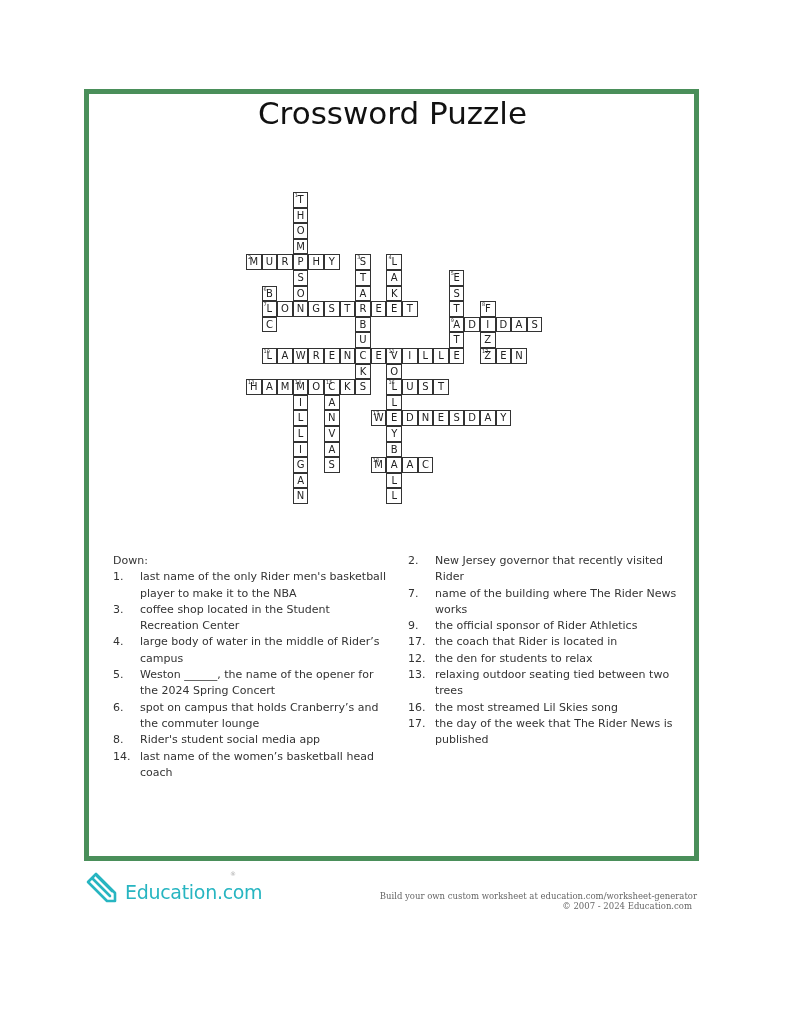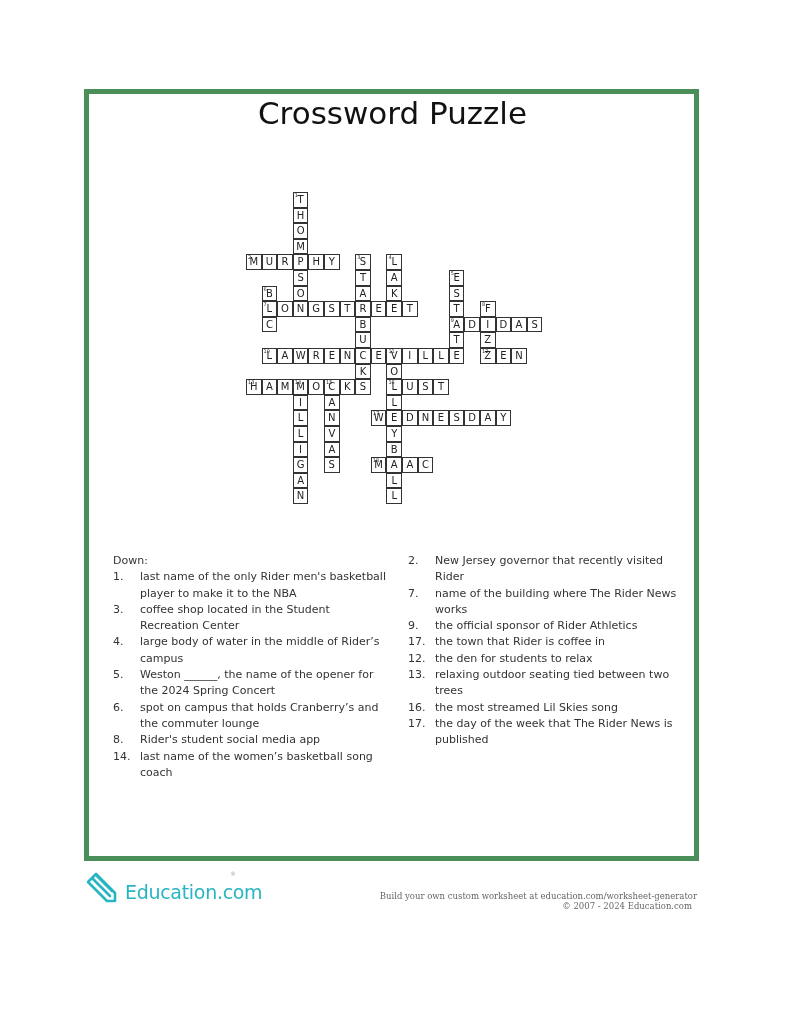--- a/index.html
+++ b/index.html
@@ -160,42 +160,42 @@
     <div class="clue">
         <span class="n">6.</span>
         <span class="t">spot on campus that holds Cranberry’s and the commuter lounge</span>
       </div>
     <div class="clue">
         <span class="n">8.</span>
         <span class="t">Rider's student social media app</span>
       </div>
     <div class="clue">
         <span class="n">14.</span>
-        <span class="t">last name of the women’s basketball song coach</span>
+        <span class="t">last name of the women’s basketball head coach</span>
       </div>
   </div>
 </div>
 
 <div class="clues across">
   <div id="across-list">
     <div class="clue">
         <span class="n">2.</span>
         <span class="t">New Jersey governor that recently visited Rider</span>
       </div>
     <div class="clue">
         <span class="n">7.</span>
         <span class="t">name of the building where The Rider News works</span>
       </div>
     <div class="clue">
         <span class="n">9.</span>
         <span class="t">the official sponsor of Rider Athletics</span>
       </div>
     <div class="clue">
         <span class="n">17.</span>
-        <span class="t">the town that Rider is coffee in</span>
+        <span class="t">the coach that Rider is located in</span>
       </div>
     <div class="clue">
         <span class="n">12.</span>
         <span class="t">the den for students to relax</span>
       </div>
     <div class="clue">
         <span class="n">13.</span>
         <span class="t">relaxing outdoor seating tied between two trees</span>
       </div>
     <div class="clue">

